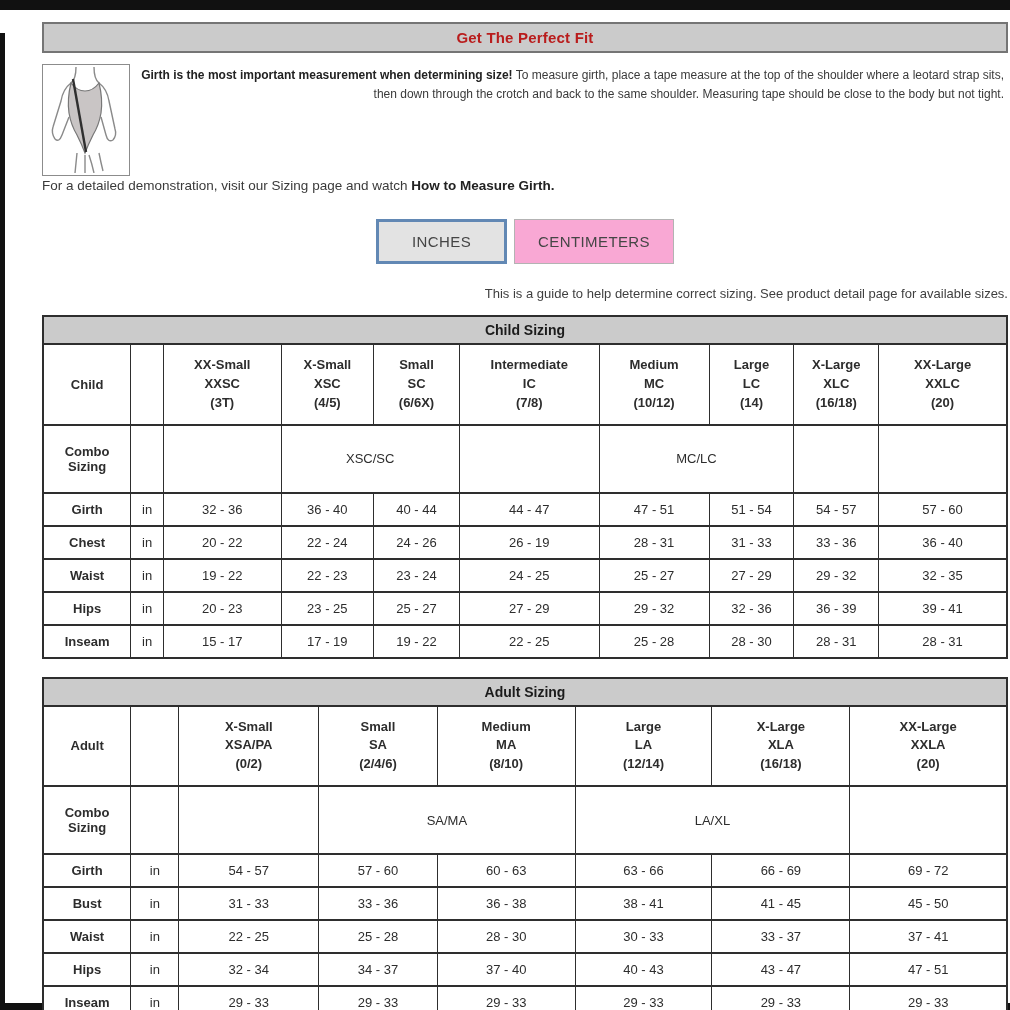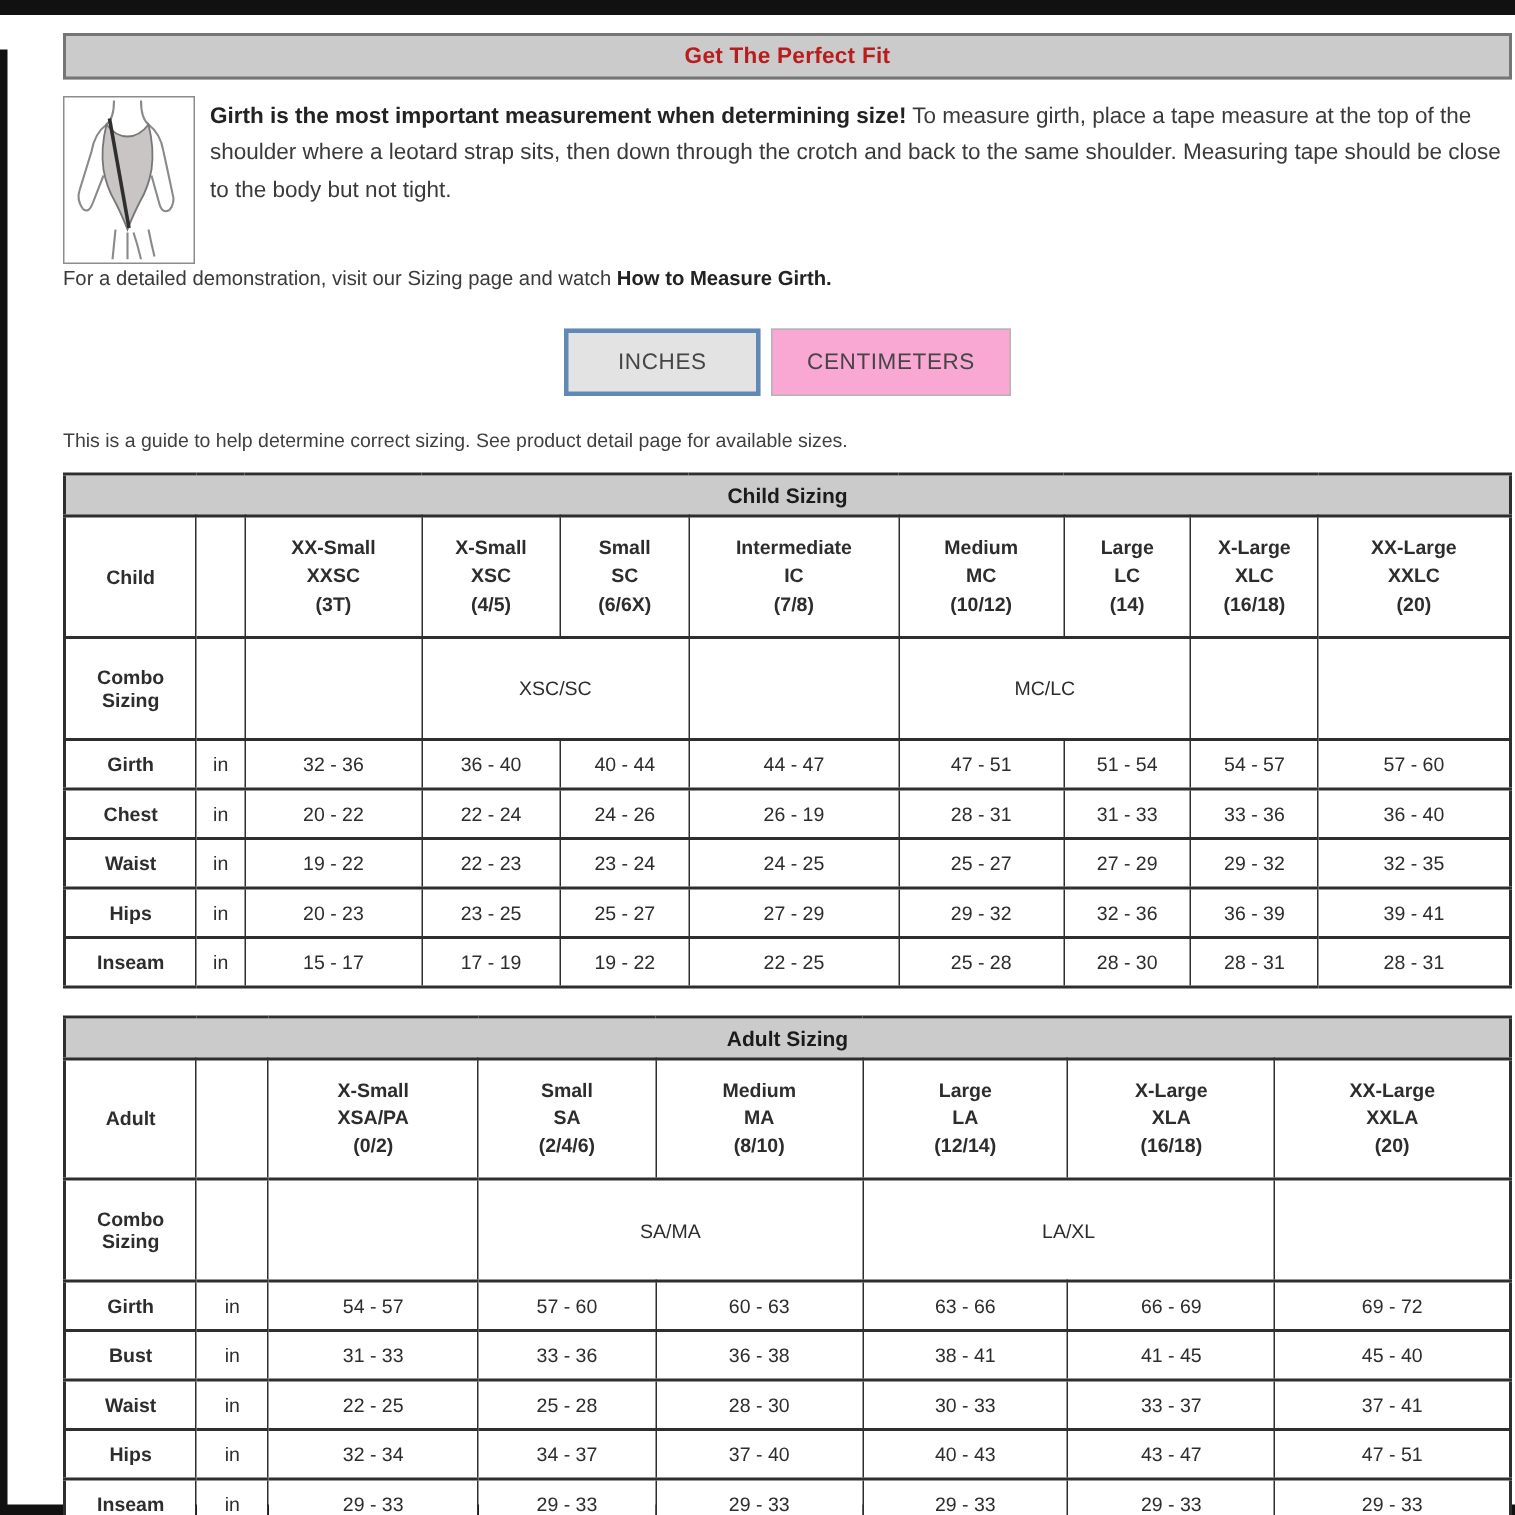--- a/index.html
+++ b/index.html
@@ -14,31 +14,31 @@
 
   .content{position:absolute;left:42px;top:22px;width:966px;}
 
   .fit-header{
     background:#cbcbcb;border:2px solid #757575;text-align:center;
     font-weight:bold;font-size:15px;color:#b91c1c;padding:5px 0;letter-spacing:.2px;
   }
 
   .intro{display:flex;margin-top:11px;min-height:112px;}
   .leotard-box{width:86px;height:110px;border:1px solid #8c8c8c;flex:none;background:#fff;}
-  .intro-text{flex:1;text-align:left;font-size:15px;line-height:1.62;padding:2px 4px 0 10px;color:#3a3a3a;}
+  .intro-text{flex:1;text-align:right;font-size:12px;line-height:1.62;padding:2px 4px 0 10px;color:#3a3a3a;}
   .b{font-weight:bold;color:#222;}
 
   .demo-line{text-align:left;font-size:13.5px;color:#3a3a3a;margin-top:2px;}
 
   .unit-buttons{text-align:center;margin-top:26px;}
   .btn{font-family:"Liberation Sans",sans-serif;font-size:15px;color:#454545;cursor:pointer;letter-spacing:.4px;vertical-align:middle;}
   .btn-inches{background:#e3e3e3;border:3px solid #6288b4;padding:11px 33px;margin-right:7px;}
   .btn-cm{background:#f9a8d4;border:1px solid #b3b3b3;padding:13px 23px;}
 
-  .guide{text-align:left;font-size:13px;color:#3f3f3f;margin-top:22px;}
+  .guide{text-align:right;font-size:13px;color:#3f3f3f;margin-top:22px;}
 
   .table-wrap{margin-top:14px;}
   .table-wrap + .table-wrap{margin-top:18px;}
   .size-table{width:100%;border-collapse:collapse;table-layout:fixed;font-size:13px;color:#2d2d2d;border:2px solid #2e2e2e;}
   .size-table td{
     border:1px solid #2e2e2e;border-top-width:2px;border-bottom-width:2px;
     text-align:center;vertical-align:middle;padding:8px 2px;background:#fff;
     overflow:hidden;
   }
   .size-table .tbl-title{background:#cbcbcb;font-weight:bold;font-size:14px;color:#1b1b1b;padding:5px 0;}
@@ -295,21 +295,21 @@
             <td class="val">69 - 72</td>
           </tr>
           <tr>
             <td class="lbl">Bust</td>
             <td class="unit">in</td>
             <td class="val">31 - 33</td>
             <td class="val">33 - 36</td>
             <td class="val">36 - 38</td>
             <td class="val">38 - 41</td>
             <td class="val">41 - 45</td>
-            <td class="val">45 - 40</td>
+            <td class="val">45 - 50</td>
           </tr>
           <tr>
             <td class="lbl">Waist</td>
             <td class="unit">in</td>
             <td class="val">22 - 25</td>
             <td class="val">25 - 28</td>
             <td class="val">28 - 30</td>
             <td class="val">30 - 33</td>
             <td class="val">33 - 37</td>
             <td class="val">37 - 41</td>

